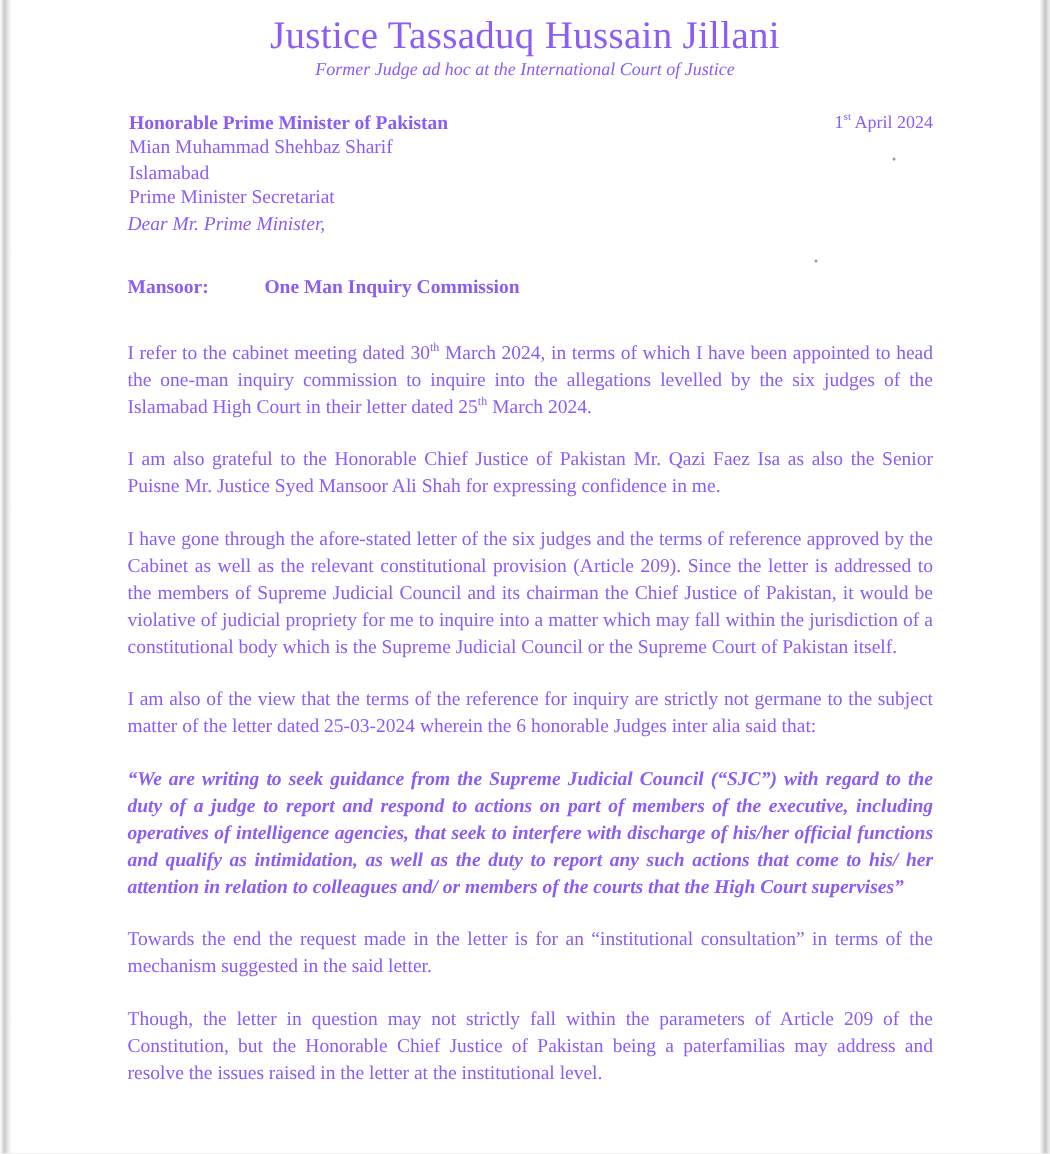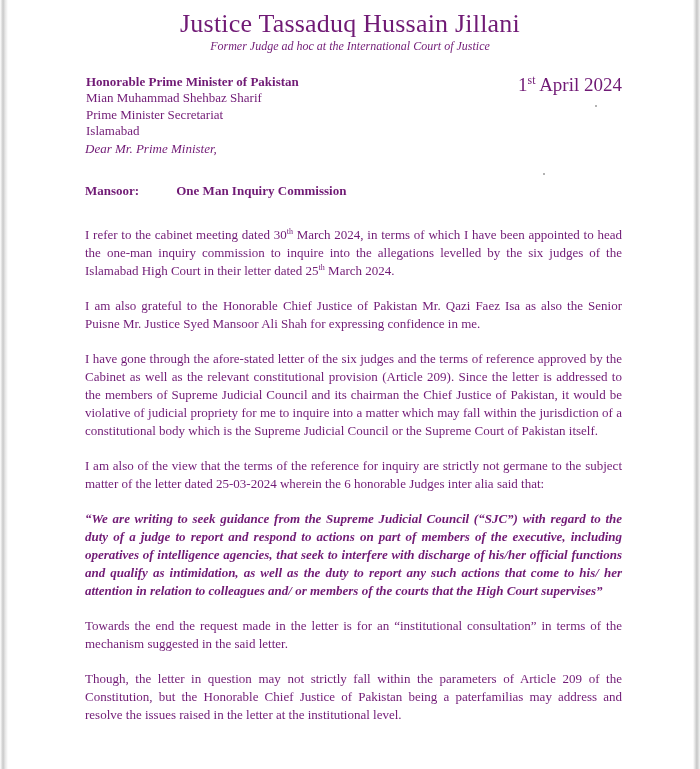--- a/index.html
+++ b/index.html
@@ -2,21 +2,21 @@
 <html><head>
 <meta charset="utf-8">
 <style>
   html,body { margin:0; padding:0; background:#e8e8e8; }
   .page {
     position:relative;
     width:700px; height:769px;
     margin:0;
     background:#ffffff;
     font-family:"Liberation Serif","DejaVu Serif",serif;
-    color:#701a75;
+    color:#8b5cf6;
     overflow:hidden;
     box-sizing:border-box;
   }
   
   .edge-left {
     position:absolute; left:0; top:0; width:8px; height:100%;
     background:linear-gradient(to right,#ffffff 0%,#c9c9c9 38%,#e7e7e7 65%,#ffffff 100%);
   }
   .edge-right {
     position:absolute; right:0; top:0; width:7px; height:100%;
@@ -29,21 +29,21 @@
     margin:0; font-weight:normal; font-size:26px; letter-spacing:0.2px; line-height:1.05;
   }
   .lh-sub { font-style:italic; font-size:12px; line-height:1.3; margin-top:2px; }
 
   .addr-row {
     display:flex; justify-content:space-between; align-items:flex-start;
     margin-top:19px; padding:0 78px 0 38px;margin-left:48px;
   }
   .addr { font-size:13px; line-height:16.4px; }
   .addr .bold { font-weight:bold; }
-  .date { font-size:19px; white-space:nowrap; }
+  .date { font-size:12px; white-space:nowrap; }
 
   .content { padding:0 78px 0 85px; font-size:13px; }
   .salutation { line-height:18px;font-style:italic; }
   .subject-row { margin-top:24px; margin-bottom:26px; font-weight:bold; line-height:18px; }
   .subject-label { display:inline-block; width:88px; }
 
   .para { margin:0 0 17px 0; line-height:18px; text-align:justify; }
   .para.quote { font-style:italic; font-weight:600; }
   sup { font-size:0.62em; line-height:0; vertical-align:super; letter-spacing:0; }
 
@@ -60,22 +60,22 @@
 
   <header>
     <h1 class="lh-name">Justice Tassaduq Hussain Jillani</h1>
     <div class="lh-sub">Former Judge ad hoc at the International Court of Justice</div>
   </header>
 
   <div class="addr-row">
     <div class="addr">
       <div class="bold">Honorable Prime Minister of Pakistan</div>
       <div>Mian Muhammad Shehbaz Sharif</div>
+      <div>Islamabad</div>
       <div>Prime Minister Secretariat</div>
-      <div>Islamabad</div>
     </div>
     <div class="date">1<sup>st</sup> April 2024</div>
   </div>
 
   <div class="content">
     <div class="salutation">Dear Mr. Prime Minister,</div>
 
     <div class="subject-row">
       <span class="subject-label">Mansoor:</span>
       <span>One Man Inquiry Commission</span>

